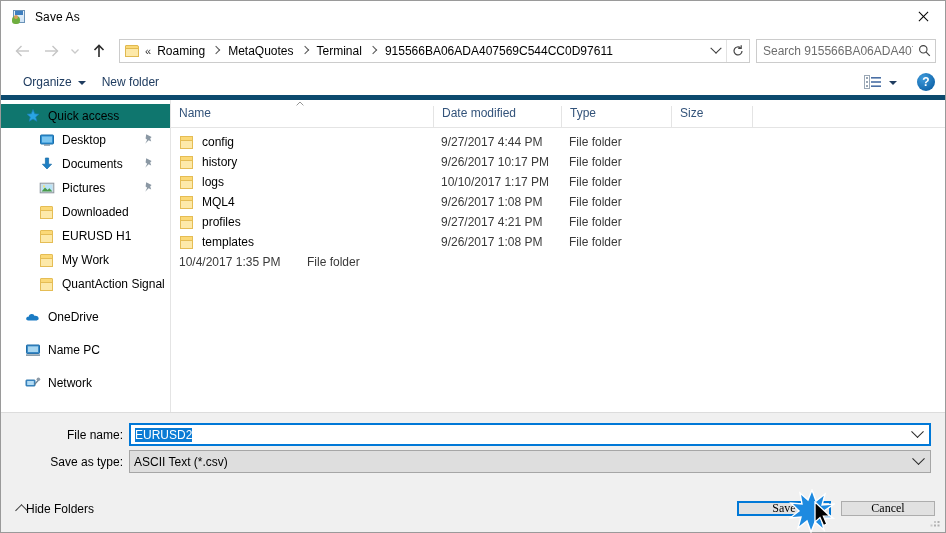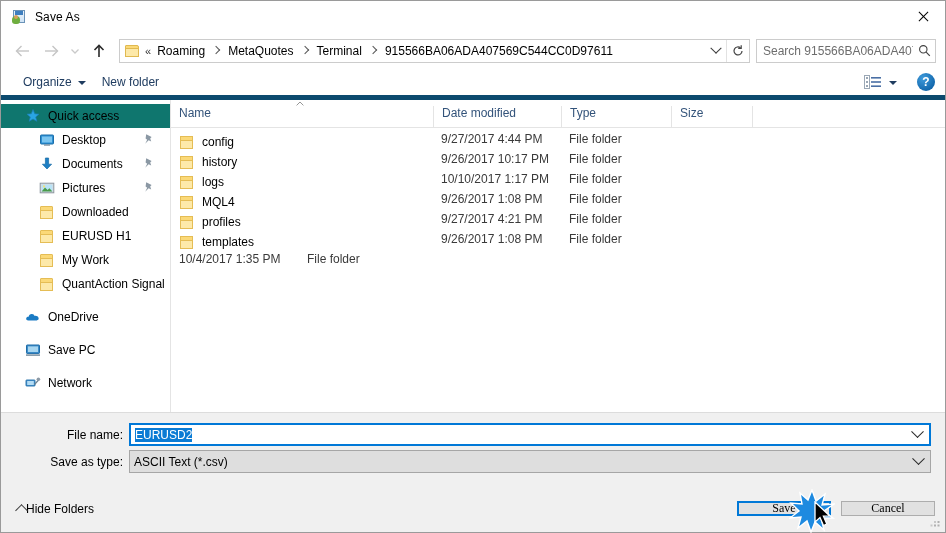--- a/index.html
+++ b/index.html
@@ -357,20 +357,21 @@
     width: 8px; height: 5px;
   }
   .rows {
     flex: 1 1 auto;
     overflow: hidden;
     padding-top: 4px;
   }
   .row {
     height: 20px;
     display: flex;
+    align-items: center;
     cursor: default;
   }
   .cell-name {
     width: 262px;
     display: flex;
     align-items: center;
     padding-left: 8px;
     box-sizing: border-box;
     font-size: 12px;
     color: #000;
@@ -760,21 +761,21 @@
       <div class="side-group-gap"></div>
 
       <div class="side-item">
         <span class="s-icon">
           <svg width="16" height="16" viewBox="0 0 16 16">
             <rect x="1.5" y="3" width="13" height="8.4" rx="0.6" fill="#3e8ecb" stroke="#1d6ba6" stroke-width="1"></rect>
             <rect x="3" y="4.4" width="10" height="5.6" fill="#a8d6f0"></rect>
             <rect x="1" y="12.4" width="14" height="1.4" fill="#6f8798"></rect>
           </svg>
         </span>
-        <span class="side-label">Save PC</span>
+        <span class="side-label">Name PC</span>
       </div>
 
       <div class="side-group-gap"></div>
 
       <div class="side-item">
         <span class="s-icon">
           <svg width="16" height="16" viewBox="0 0 16 16">
             <rect x="1" y="5" width="9" height="6" rx="0.6" fill="#4b94cf" stroke="#1d6ba6" stroke-width="0.9"></rect>
             <rect x="2.2" y="6" width="6.6" height="4" fill="#b4dcf4"></rect>
             <path d="M9.5 9.5 L14 4.5" stroke="#6b8190" stroke-width="1.2"></path>

